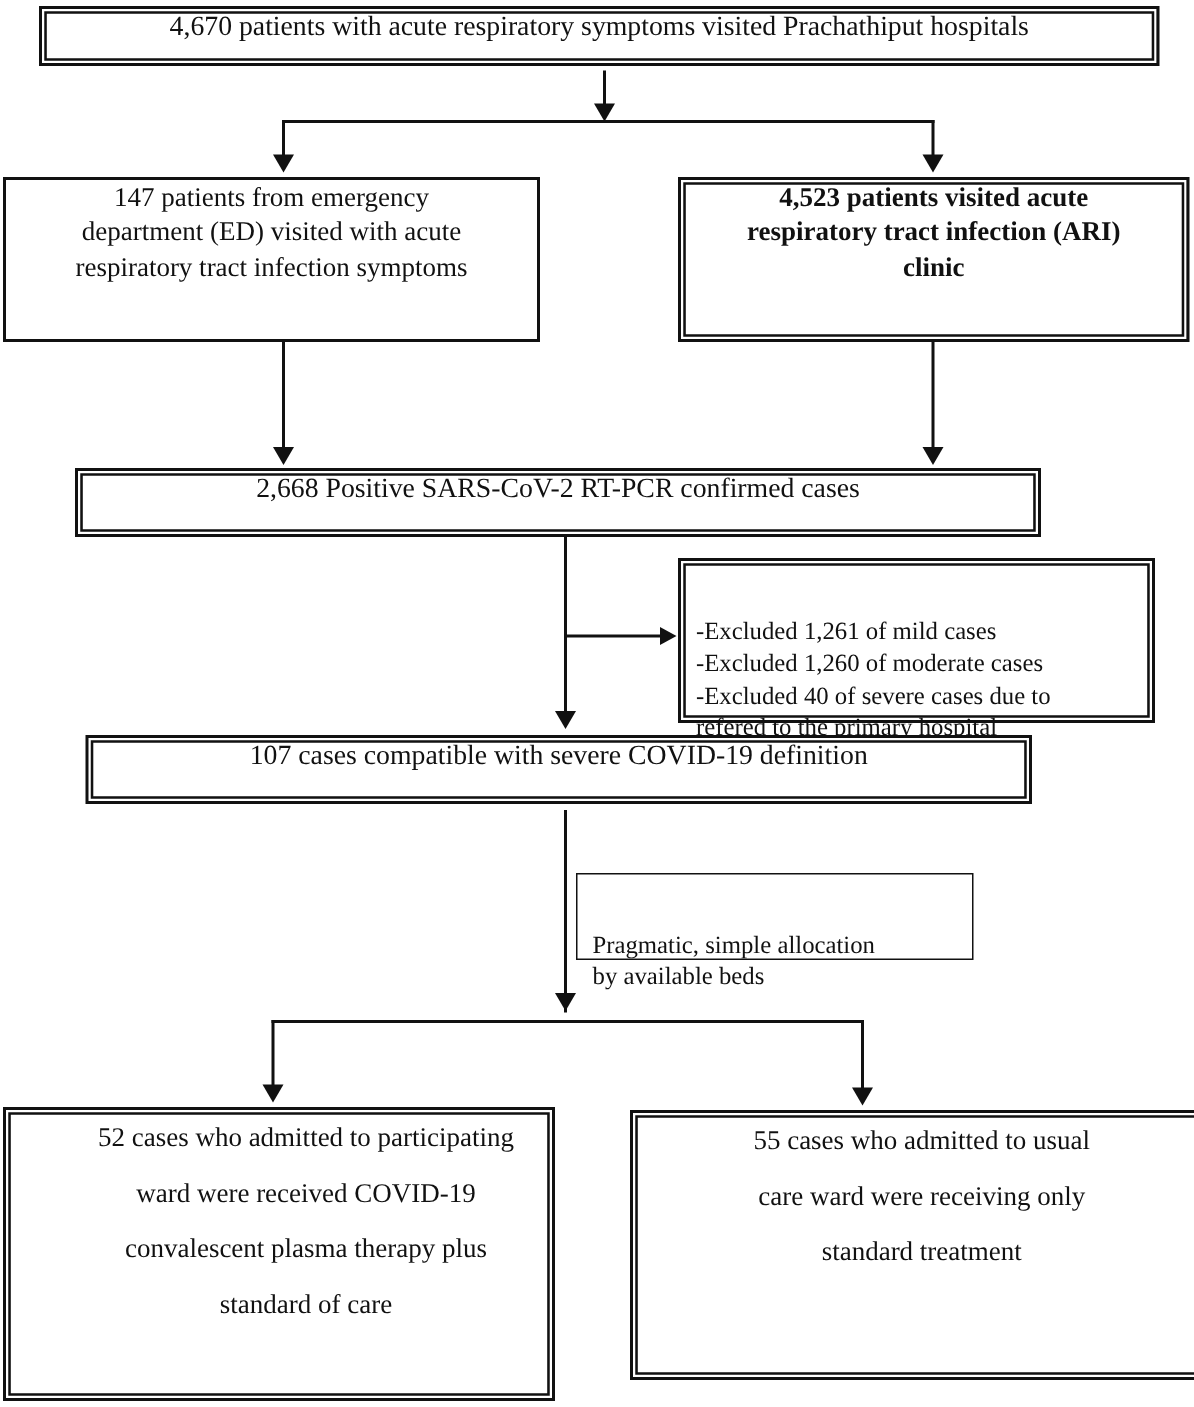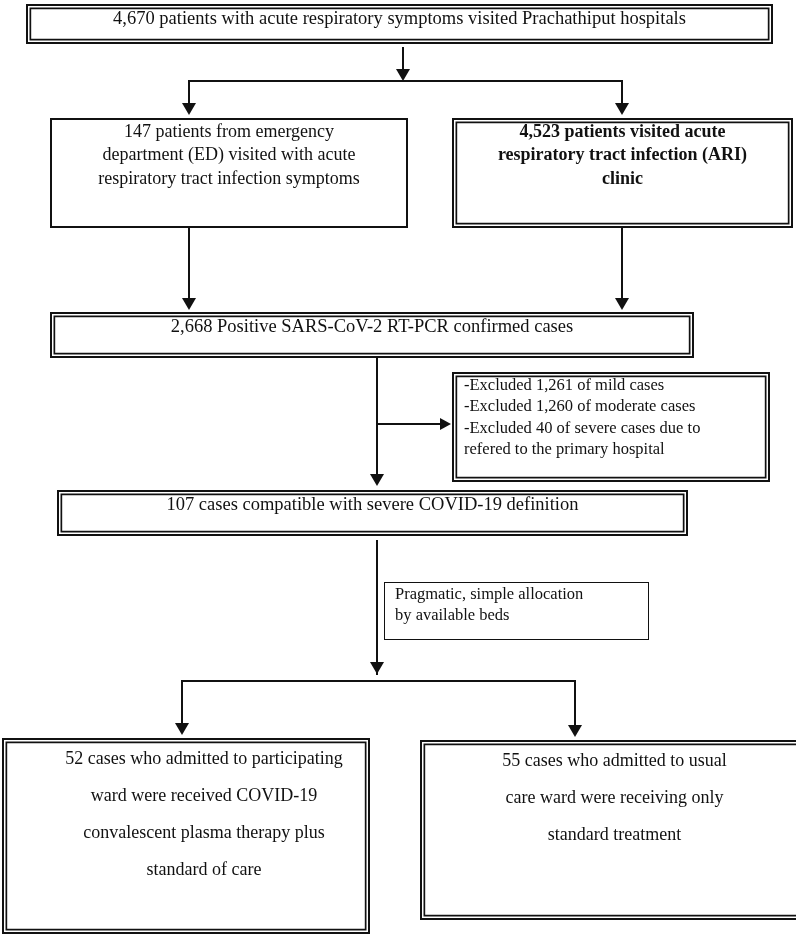--- a/index.html
+++ b/index.html
@@ -40,25 +40,26 @@
     padding: 0 8px;
     white-space: pre-line;
   }
   .node.left-align {
     justify-content: flex-start;
     text-align: left;
   }
   .node.left-align .txt {
     padding-left: 10px;
     text-align: left;
+    margin-top: 36px;
   }
 
   
   #node-top        { left: 26px;  top: 4px;   width: 747px; height: 40px;  font-size: 18.5px; }
-  #node-ed         { left: 2px;   top: 118px; width: 358px; height: 110px; font-size: 18px; margin-left: 48px; }
+  #node-ed         { left: 2px;   top: 118px; width: 358px; height: 110px; font-size: 18px; }
   #node-ari        { left: 452px; top: 118px; width: 341px; height: 110px; font-size: 18px; font-weight: bold; }
   #node-positive   { left: 50px;  top: 312px; width: 644px; height: 46px;  font-size: 18.5px; }
   #node-excluded   { left: 452px; top: 372px; width: 318px; height: 110px; font-size: 16.5px; }
   #node-severe     { left: 57px;  top: 490px; width: 631px; height: 46px;  font-size: 18.5px; }
   #node-pragmatic  { left: 384px; top: 582px; width: 265px; height: 58px;  font-size: 16.5px; }
   #node-cp         { left: 2px;   top: 738px; width: 368px; height: 196px; font-size: 18px; line-height: 2.05; padding-left: 36px; }
   #node-usual      { left: 420px; top: 740px; width: 389px; height: 180px; font-size: 18px; line-height: 2.05; }
 
   
   .conn {

